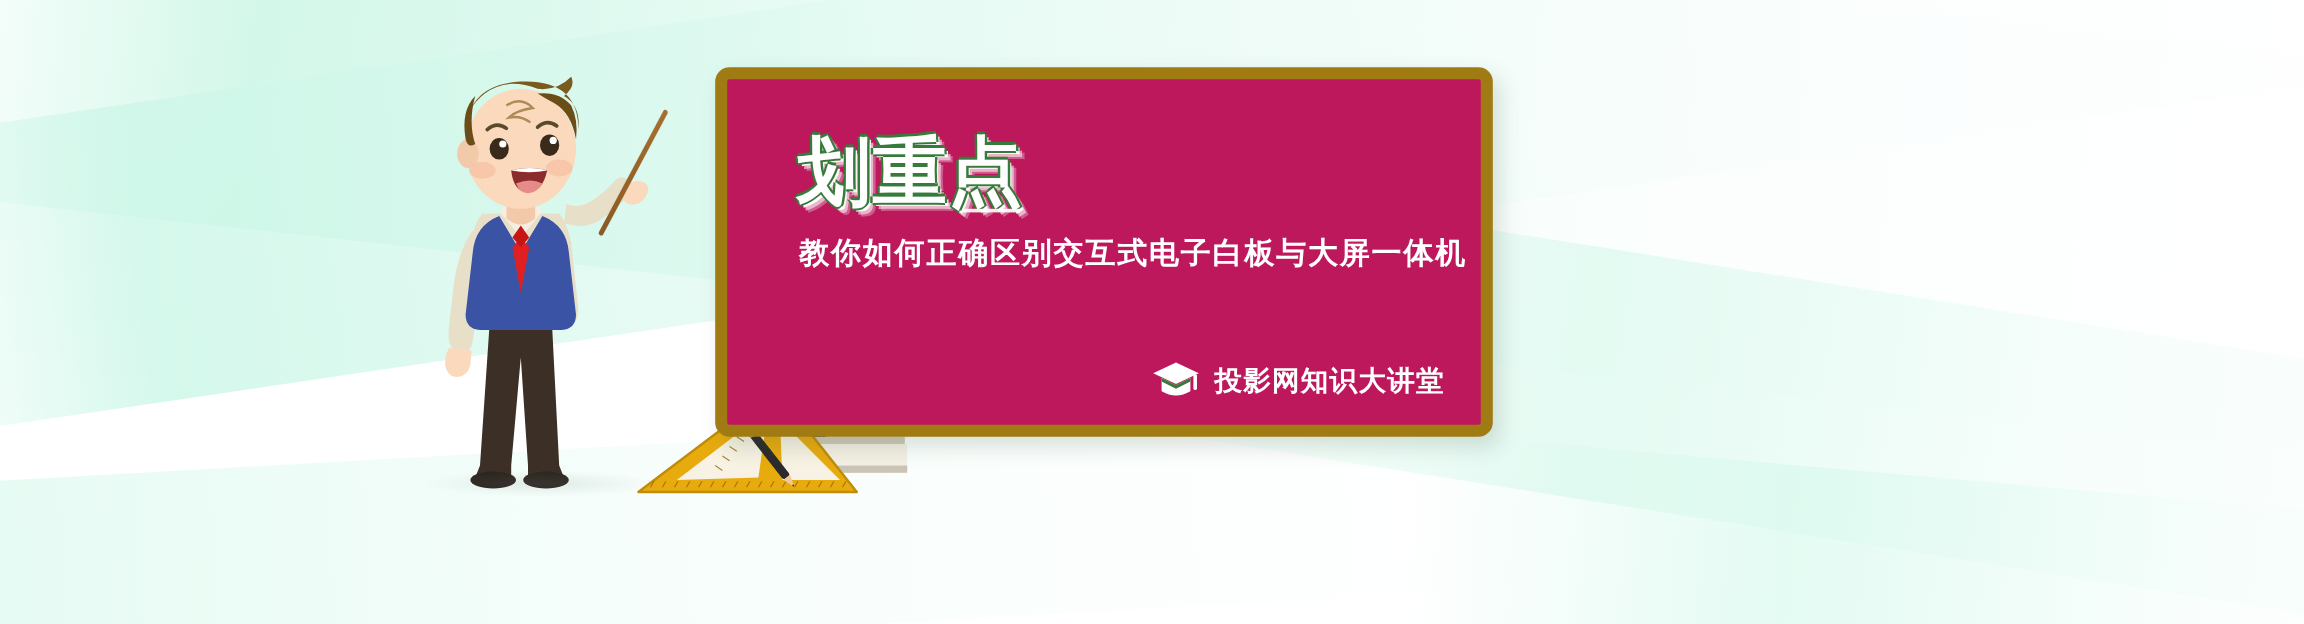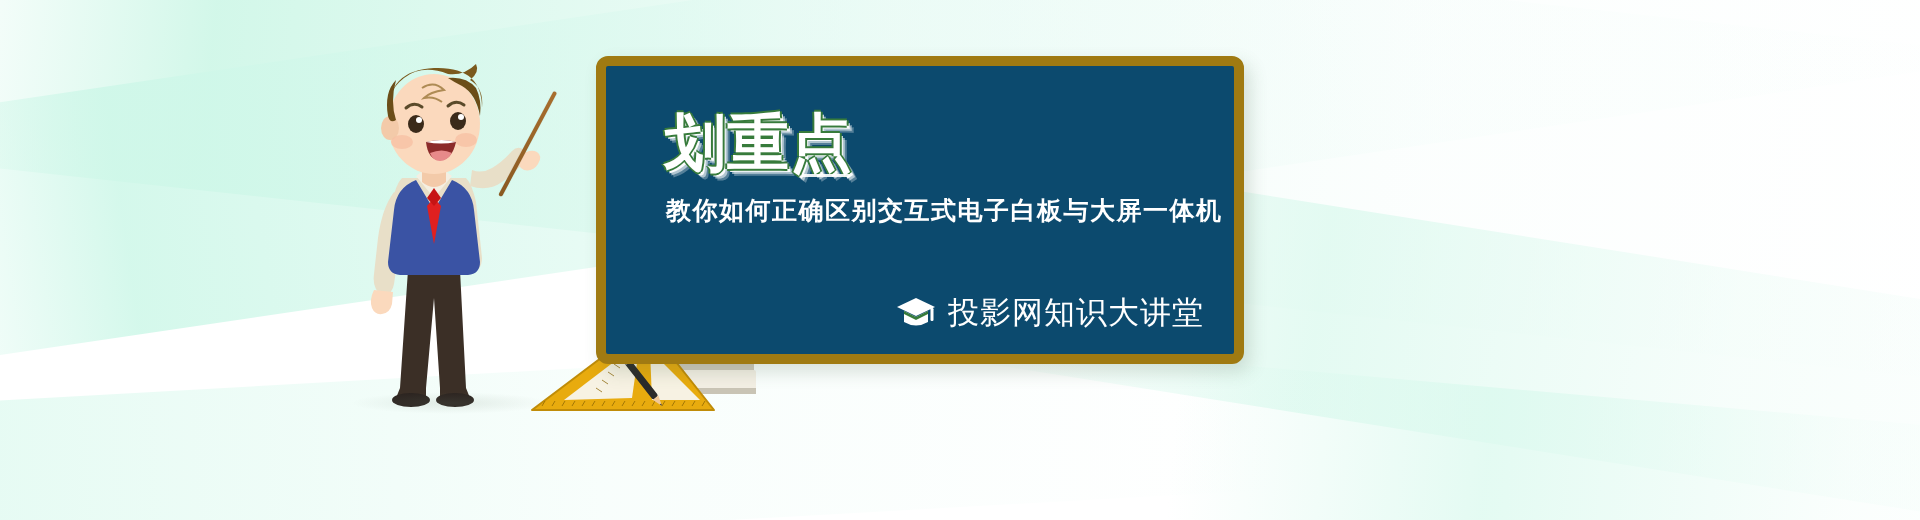--- a/index.html
+++ b/index.html
@@ -57,21 +57,21 @@
        rgba(255,255,255,0) 0%,
        rgba(216,249,237,0.7) 35%,
        rgba(240,253,248,0.3) 75%,
        rgba(255,255,255,0) 100%);
   }
 
   
   #board{
     position:absolute;left:596px;top:56px;width:628px;height:288px;
     border:10px solid #a07a12;border-radius:12px;
-    background:#0c4a6e;box-sizing:content-box;
+    background:#be185d;box-sizing:content-box;
     box-shadow:6px 8px 18px rgba(60,90,60,0.18);
   }
   .board-inner{position:relative;width:100%;height:100%;}
 
   
   #title{
     position:absolute;left:58px;top:46px;
     font-size:62px;font-weight:bold;line-height:1;
     color:#ffffff;letter-spacing:1px;
     font-family:"DejaVu Sans","Liberation Sans",sans-serif;
@@ -104,21 +104,21 @@
     font-family:"DejaVu Sans","Liberation Sans",sans-serif;
   }
 
   
   #brand{
     position:absolute;right:30px;bottom:20px;
     display:flex;align-items:center;gap:12px;
   }
   #brand-icon{width:40px;height:34px;display:block;}
   #brand-text{
-    font-size:31px;font-weight:normal;color:#ffffff;letter-spacing:1px;
+    font-size:23px;font-weight:bold;color:#ffffff;letter-spacing:1px;
     font-family:"DejaVu Sans","Liberation Sans",sans-serif;
     white-space:nowrap;
   }
 
   
   #teacher{position:absolute;left:330px;top:58px;width:250px;height:350px;}
   #pointer-stick{position:absolute;left:498px;top:78px;width:4px;height:118px;
      background:linear-gradient(180deg,#a86e2e,#8a5a22);
      transform:rotate(28deg);transform-origin:50% 100%;border-radius:2px;
      box-shadow:0 0 1px rgba(0,0,0,.2);}

